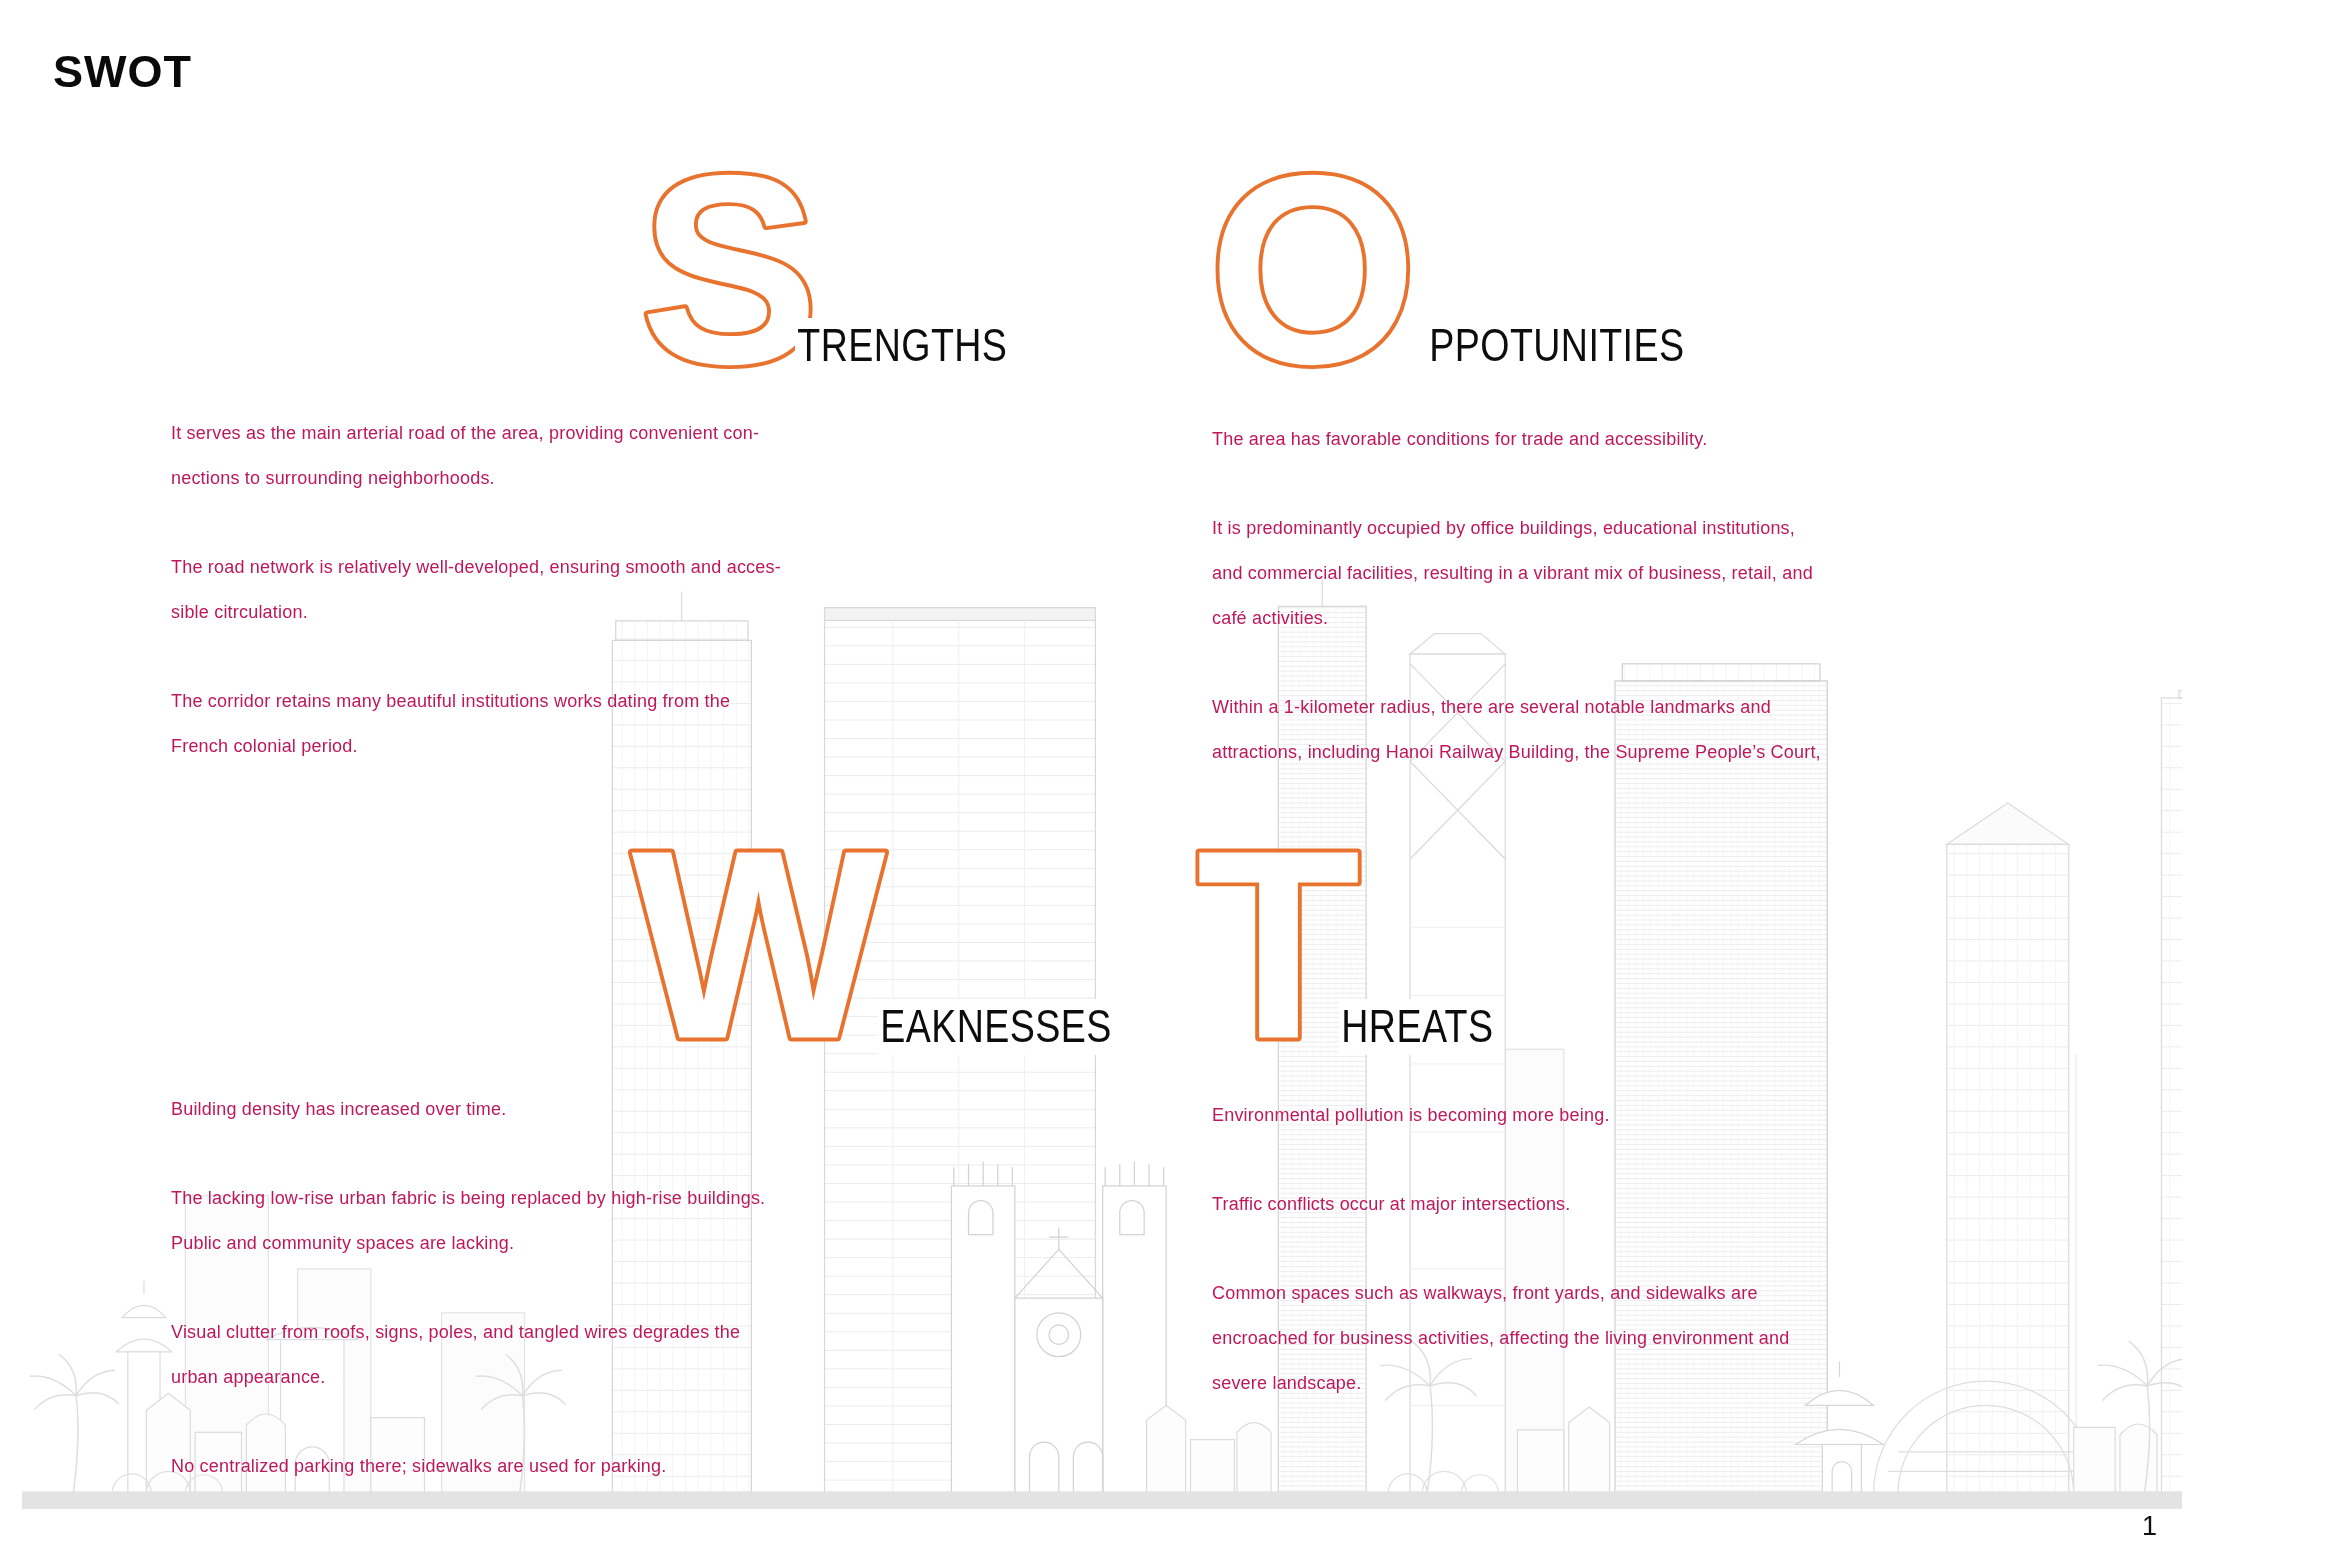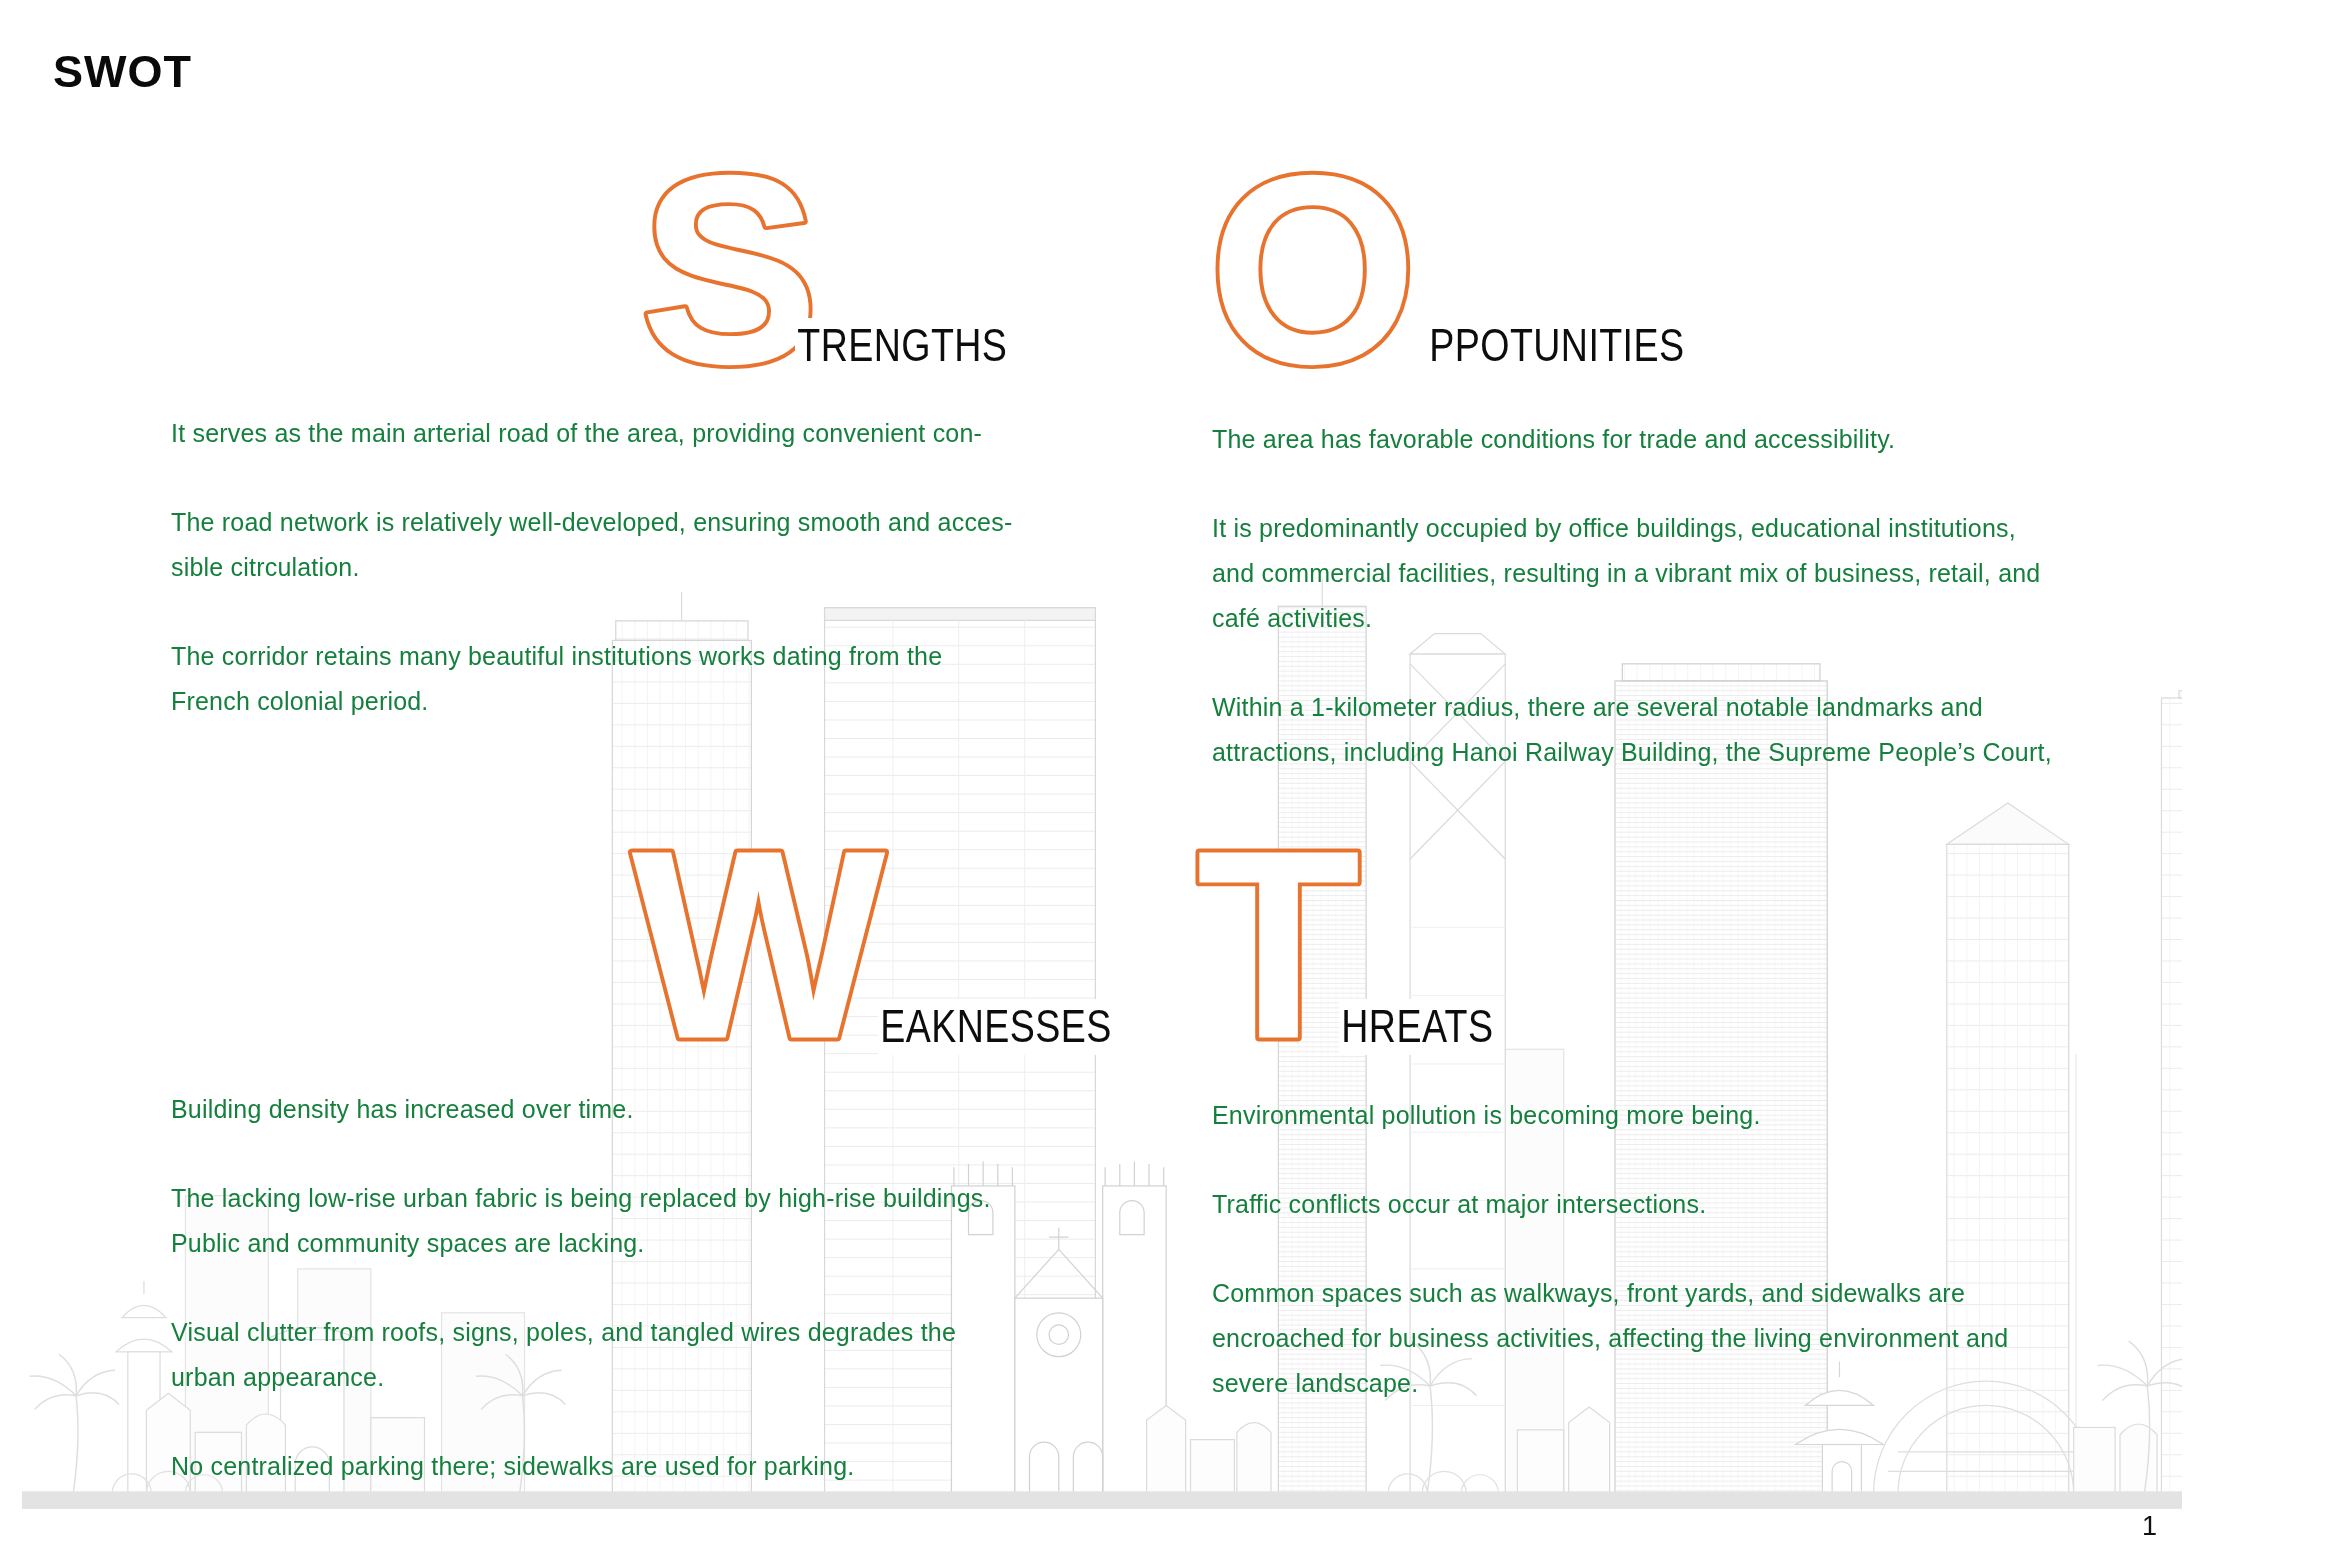--- a/index.html
+++ b/index.html
@@ -28,22 +28,22 @@
     position:absolute;
     font-size:47px;line-height:47px;font-weight:400;
     color:#0d0d0d;background:#ffffff;
     padding:2.9px 9.8px 5.9px 2.9px;
     transform:scaleX(0.8);transform-origin:left top;
     white-space:nowrap;letter-spacing:0.5px;
   }
   .text-col{position:absolute;}
   .para{margin:0 0 44px 0;}
   .line{
-    font-size:25px;line-height:45px;
-    white-space:nowrap;letter-spacing:0.2px;color:#15803d;
+    font-size:18px;line-height:45px;
+    white-space:nowrap;letter-spacing:0.2px;color:#be185d;
   }
   .page-number{
     position:absolute;right:25px;top:1512px;
     font-size:27px;line-height:29px;color:#111111;
   }
 </style>
 </head>
 <body>
 
 <div class="page">
@@ -196,20 +196,21 @@
   <div class="heading-label" style="left:795px;top:318px;">TRENGTHS</div>
 
   <svg class="big-letter" style="left:1191px;top:152px;" width="244" height="229" viewBox="0 0 500 470">
     <text x="250" y="432" text-anchor="middle" font-size="552" fill="#ffffff" stroke-width="16" stroke="#E8732E">O</text>
   </svg>
   <div class="heading-label" style="left:1427px;top:318px;">PPOTUNITIES</div>
 
   <div class="text-col" style="left:171px;top:411px;">
     <div class="para">
       <div class="line">It serves as the main arterial road of the area, providing convenient con-</div>
+      <div class="line">nections to surrounding neighborhoods.</div>
     </div>
     <div class="para">
       <div class="line">The road network is relatively well-developed, ensuring smooth and acces-</div>
       <div class="line">sible citrculation.</div>
     </div>
     <div class="para">
       <div class="line">The corridor retains many beautiful institutions works dating from the</div>
       <div class="line">French colonial period.</div>
     </div>
   </div>

